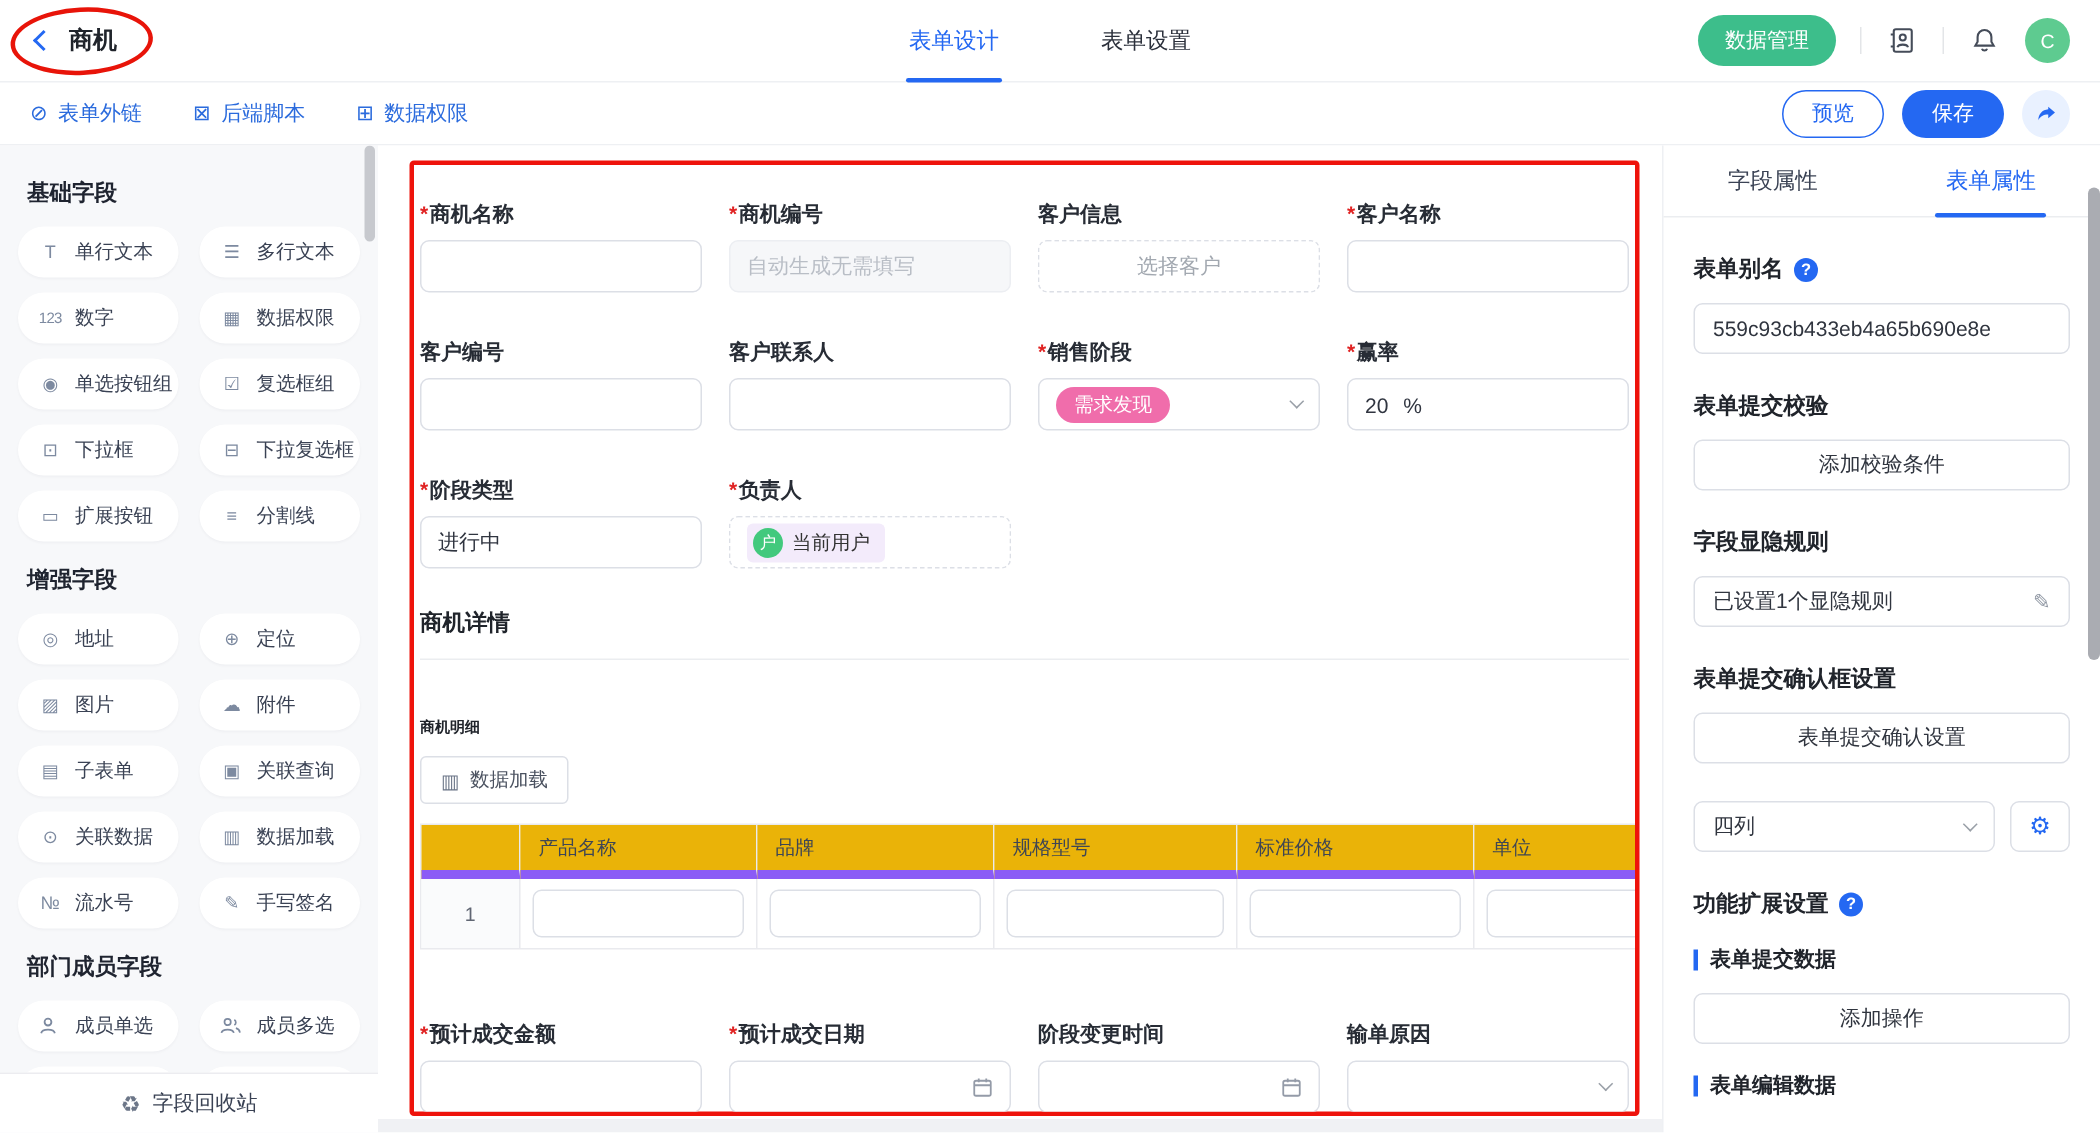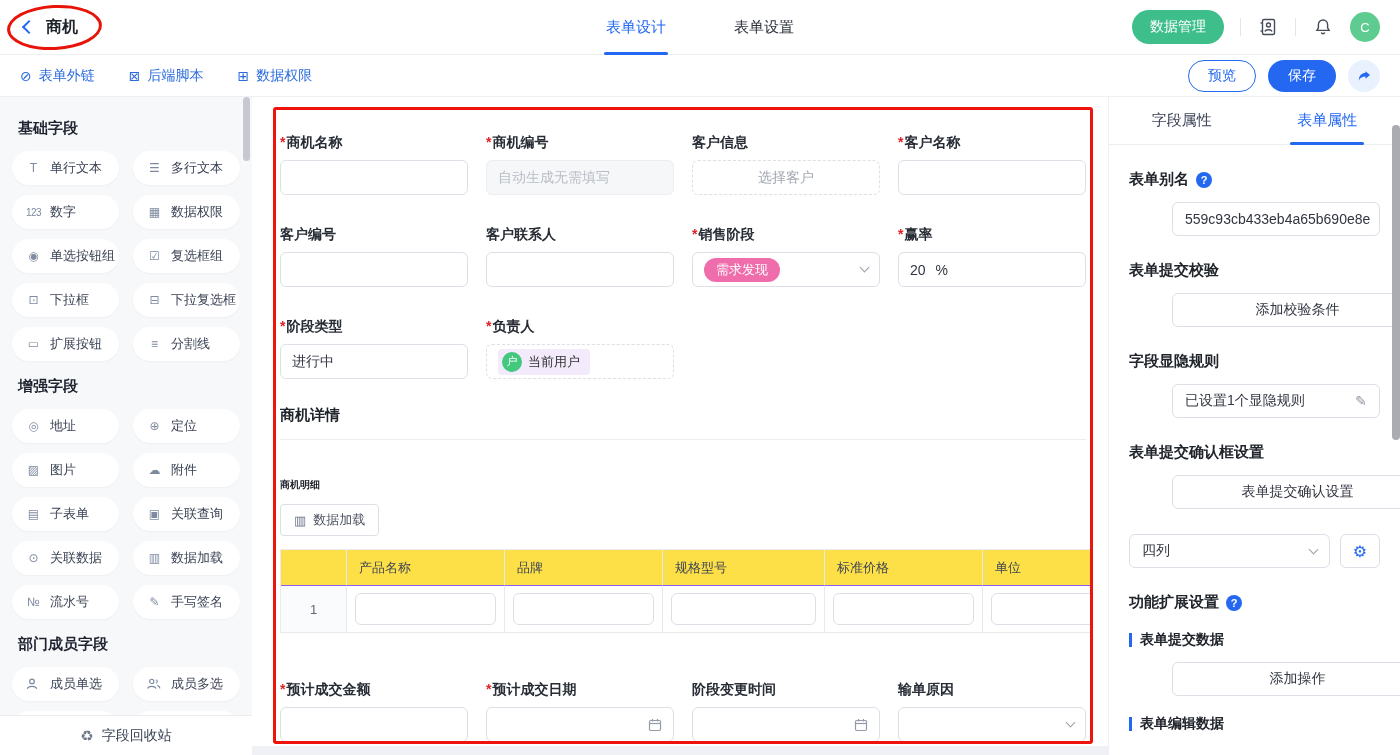--- a/index.html
+++ b/index.html
@@ -68,37 +68,37 @@
   .cal-ico { margin-left:auto; flex:none; display:flex; }
 
   .sec-header { font-size:15px; font-weight:bold; color:#20242b; padding-bottom:14px; border-bottom:1px solid #ebedf0; margin-top:-4px; }
   .sub-header { font-size:10px; font-weight:bold; color:#20242b; margin-top:38px; }
   .btn-dataload { margin-top:12px; display:inline-flex; align-items:center; gap:7px; border:1px solid #dcdfe6; border-radius:4px; background:#fff; padding:6px 13px; font-size:13px; color:#4b5260; cursor:pointer; }
   .btn-dataload .dl-ico { color:#6c7688; font-size:13px; }
 
   .mtable { margin-top:13px; width:840px; border:1px solid #e9eaee; }
   .mt-row { display:flex; }
   .mt-cell { border-right:1px solid #e9eaee; flex:none; display:flex; align-items:center; }
-  .mt-h { height:36px; padding:0 12px; font-size:13px; color:#3f4654; border-bottom:1px solid #8b5cf6; background:#fde047; }
+  .mt-h { height:36px; padding:0 12px; font-size:13px; color:#3f4654; border-bottom:6px solid #8b5cf6; background:#eab308; }
   .mt-b { height:46px; padding:0 8px; }
   .mt-idx { justify-content:center; background:#fafbfc; color:#606673; font-size:13px; padding:0; }
   .cell-input { flex:1; height:32px; border:1px solid #dcdfe6; border-radius:6px; background:#fff; }
   .w0{width:66px;} .w1{width:158px;} .w2{width:158px;} .w3{width:162px;text-align:center;} .w4{width:158px;} .w5{width:138px; border-right:none;}
   .last-row { margin-top:48px; margin-bottom:0; }
 
   
   .panel { width:292px; background:#fff; border-left:1px solid #eef0f3; position:relative; padding:0 20px; flex:none; }
   .panel-tabs { height:48px; display:flex; margin:0 -20px; border-bottom:1px solid #ebedf0; }
   .p-tab { flex:1; display:flex; align-items:center; justify-content:center; font-size:15px; color:#3a4254; position:relative; cursor:pointer; }
   .p-tab.active { color:#2468f2; }
   .p-tab.active .ptab-bar { position:absolute; bottom:-1px; left:50%; transform:translateX(-50%); width:74px; height:3px; background:#2468f2; border-radius:2px; }
   .p-section { margin-top:25px; }
   .p-head { font-size:15px; font-weight:bold; color:#20242b; display:flex; align-items:center; gap:7px; }
   .help { width:16px; height:16px; border-radius:50%; background:#2468f2; color:#fff; font-size:11px; display:inline-flex; align-items:center; justify-content:center; cursor:pointer; }
-  .p-input, .p-btn { margin-top:13px; height:34px; border:1px solid #dcdfe6; border-radius:6px; display:flex; align-items:center; padding:0 12px; font-size:14px; color:#30353f; background:#fff;margin-left:43px; }
+  .p-input, .p-btn { margin-top:13px; height:34px; border:1px solid #dcdfe6; border-radius:6px; display:flex; align-items:center; padding:0 12px; font-size:14px; color:#30353f; background:#fff; }
   .p-btn { justify-content:center; cursor:pointer; width:100%; }
   .edit-ico { margin-left:auto; color:#8f97a3; font-size:14px; cursor:pointer; }
   .layout-row { display:flex; gap:10px; margin-top:13px; }
   .layout-select { flex:1; height:34px; border:1px solid #dcdfe6; border-radius:6px; display:flex; align-items:center; padding:0 12px; font-size:14px; color:#30353f; cursor:pointer; }
   .gear-btn { width:40px; height:34px; border:1px solid #dcdfe6; border-radius:6px; background:#fff; color:#2468f2; font-size:16px; display:flex; align-items:center; justify-content:center; cursor:pointer; }
   .p-sub { display:flex; align-items:center; gap:8px; font-weight:bold; font-size:14px; color:#20242b; margin-top:19px; }
   .sub-bar { width:3px; height:14px; background:#2468f2; flex:none; }
   .win-scroll { position:absolute; right:0; top:28px; width:8px; height:315px; background:#aaacb2; border-radius:4px; }
 
   svg { display:block; }

